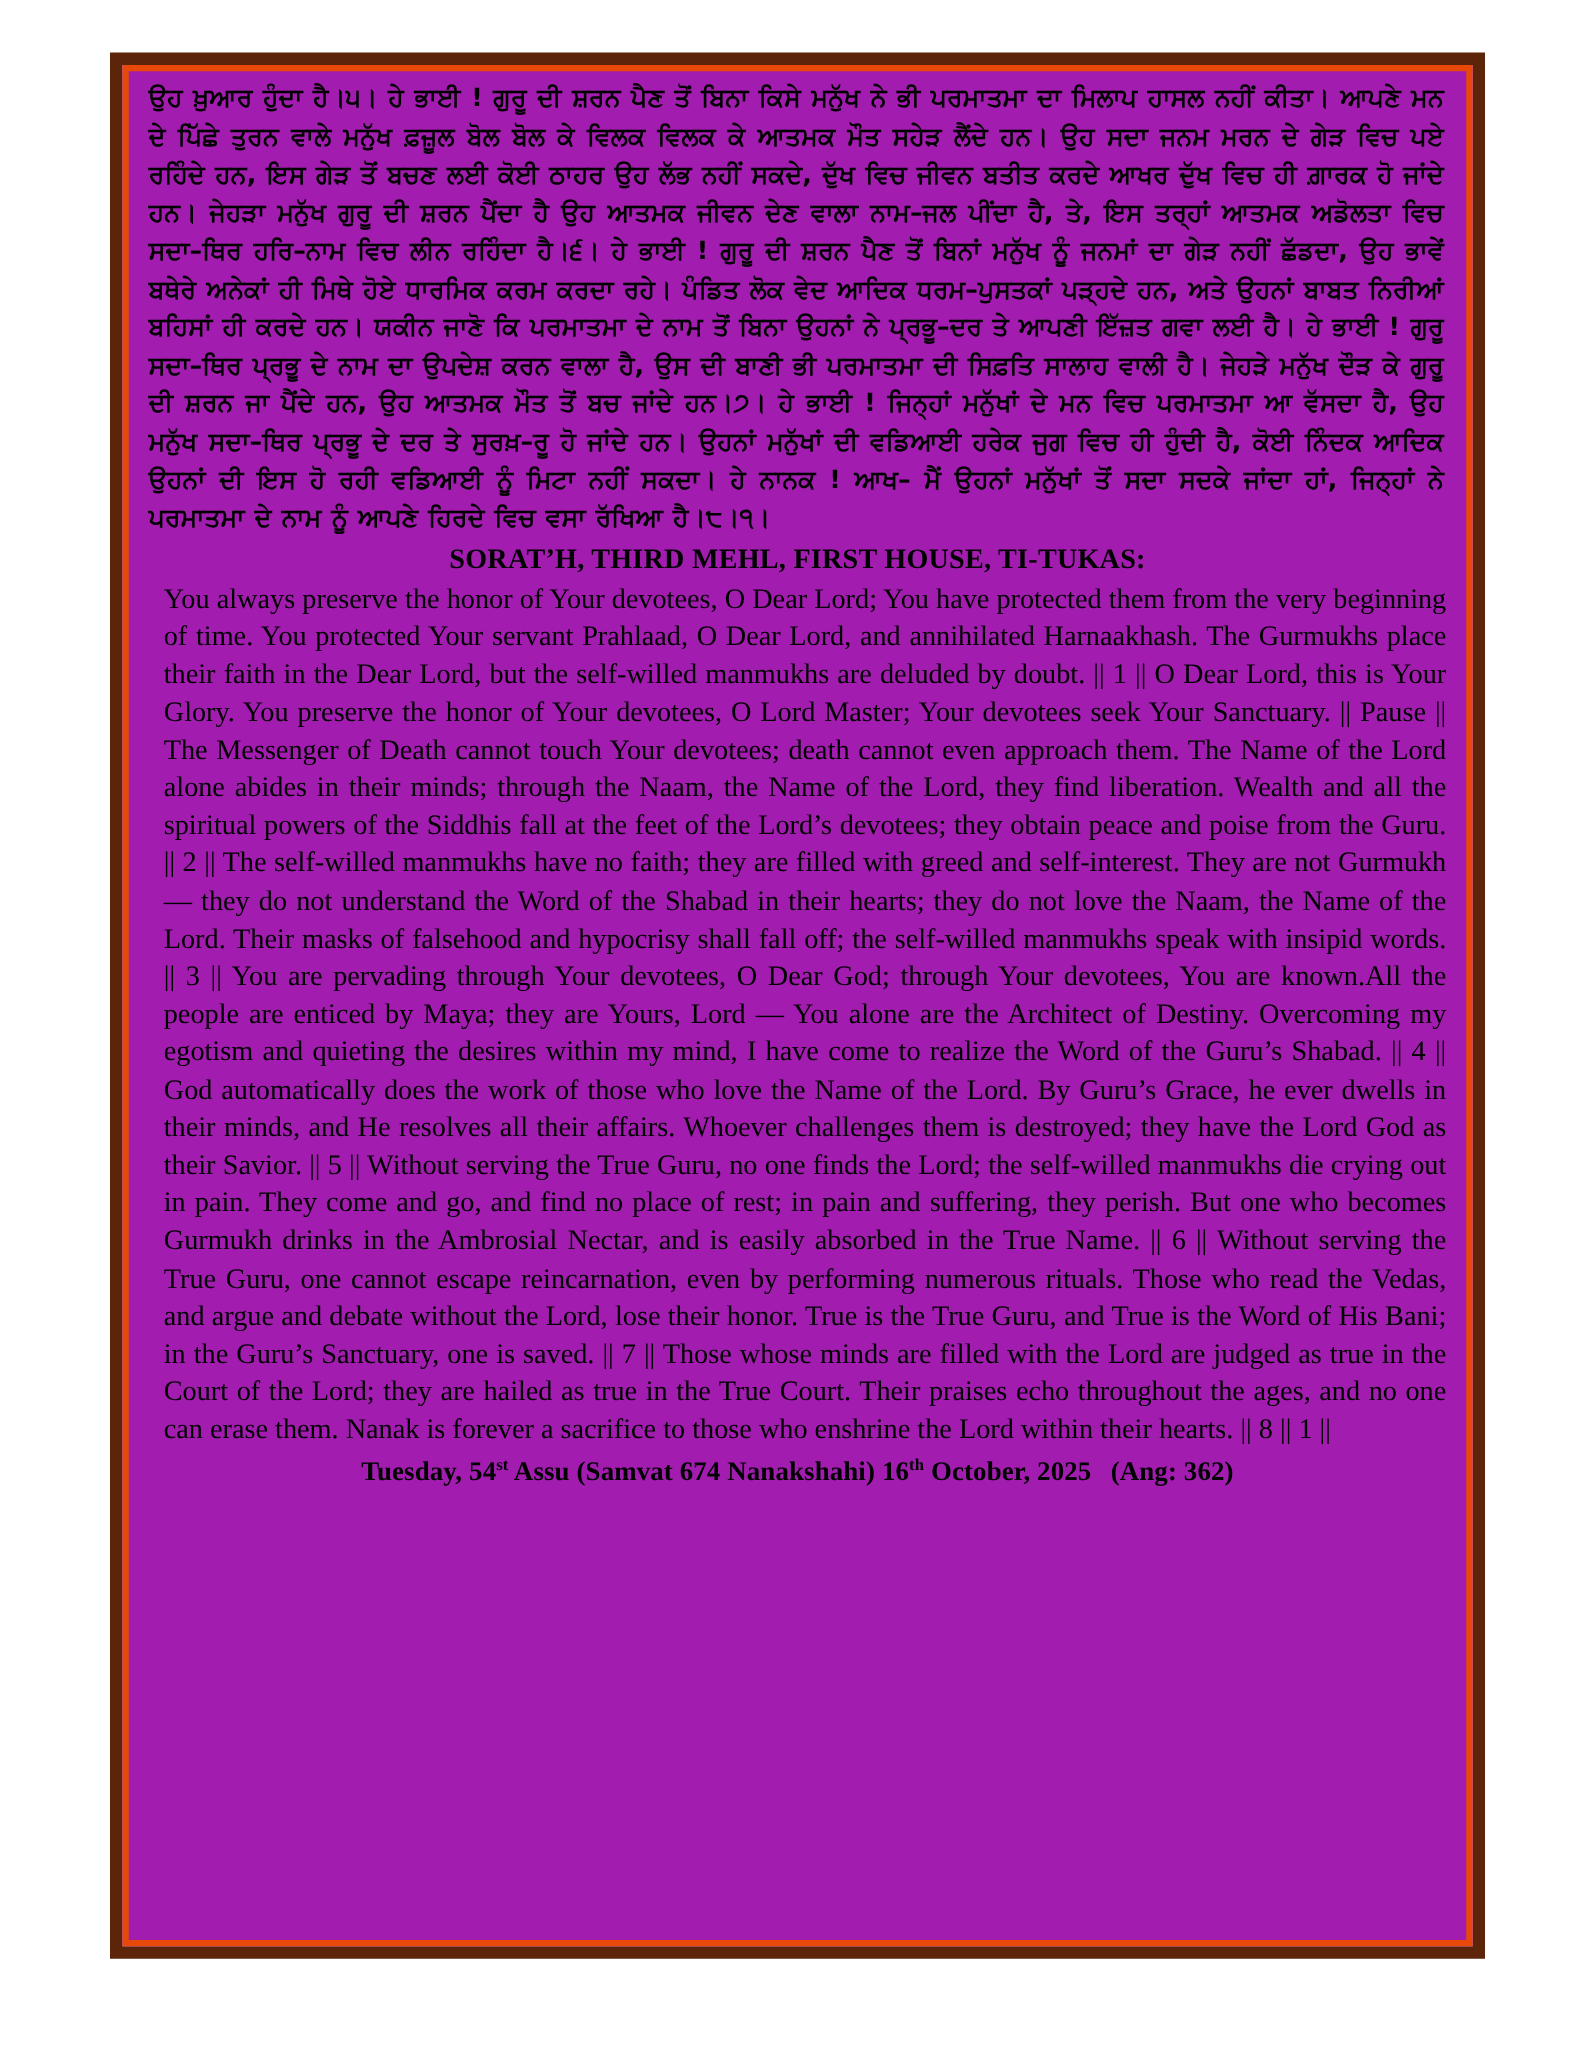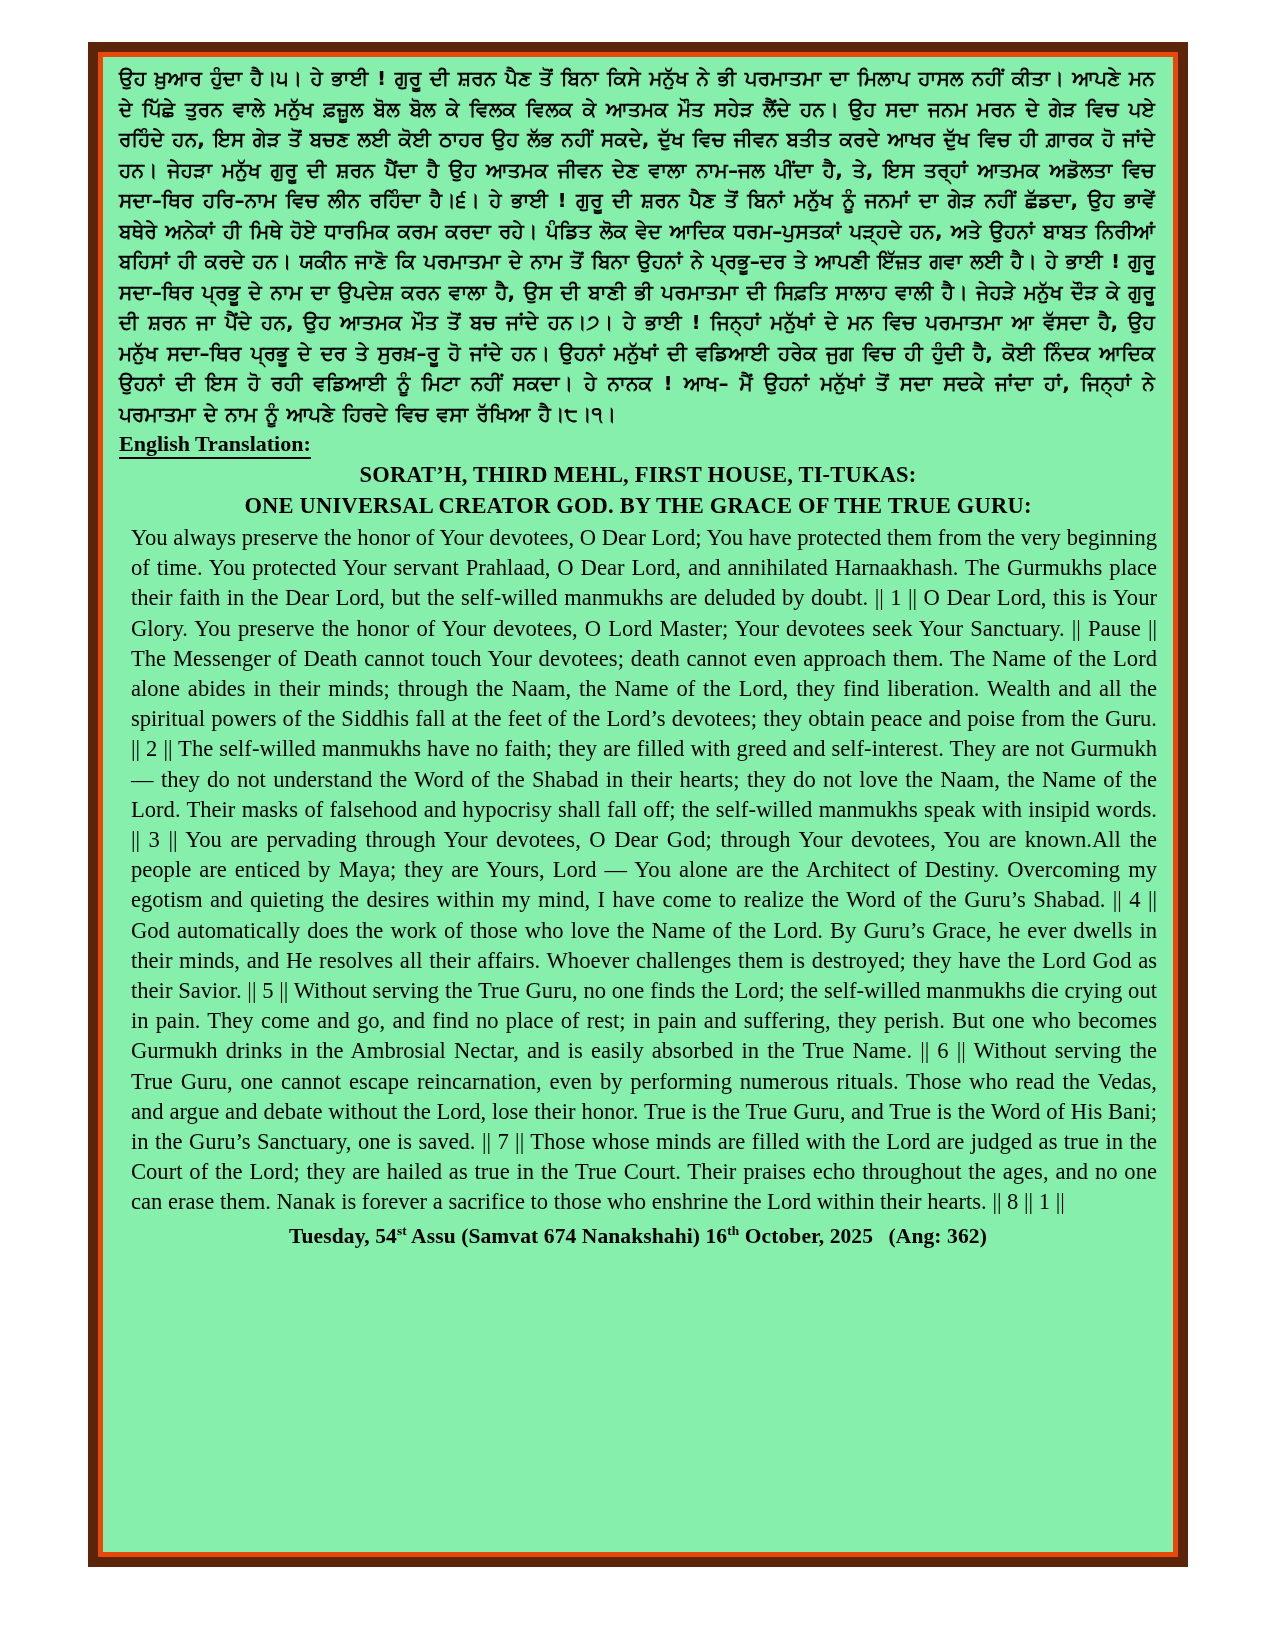--- a/index.html
+++ b/index.html
@@ -22,21 +22,21 @@
     height: 1525px;
     box-sizing: border-box;
     border: 10px solid #5C2408;
     background: #ffffff;
   }
   #page-inner {
     box-sizing: border-box;
     width: 100%;
     height: 100%;
     border: 5px solid #E8490B;
-    background: #86efac;
+    background: #a21caf;
     padding: 6px 14px 4px 14px;
   }
 
   
   .gurmukhi {
     font-family: "DejaVu Sans", "Liberation Sans", sans-serif;
     font-weight: bold;
     font-size: 20.1px;
     line-height: 30.5px;
     text-align: justify;
@@ -101,27 +101,23 @@
   .footer-date .gap { display:inline-block; width: 10px; }
 </style>
 </head>
 <body>
 
 <div id="page" style="border-color: rgb(92, 36, 8);">
   <div id="page-inner" style="border-color: rgb(232, 73, 11);">
 
     <p class="gurmukhi">ਉਹ ਖ਼ੁਆਰ ਹੁੰਦਾ ਹੈ।੫। ਹੇ ਭਾਈ ! ਗੁਰੂ ਦੀ ਸ਼ਰਨ ਪੈਣ ਤੋਂ ਬਿਨਾ ਕਿਸੇ ਮਨੁੱਖ ਨੇ ਭੀ ਪਰਮਾਤਮਾ ਦਾ ਮਿਲਾਪ ਹਾਸਲ ਨਹੀਂ ਕੀਤਾ। ਆਪਣੇ ਮਨ ਦੇ ਪਿੱਛੇ ਤੁਰਨ ਵਾਲੇ ਮਨੁੱਖ ਫ਼ਜ਼ੂਲ ਬੋਲ ਬੋਲ ਕੇ ਵਿਲਕ ਵਿਲਕ ਕੇ ਆਤਮਕ ਮੌਤ ਸਹੇੜ ਲੈਂਦੇ ਹਨ। ਉਹ ਸਦਾ ਜਨਮ ਮਰਨ ਦੇ ਗੇੜ ਵਿਚ ਪਏ ਰਹਿੰਦੇ ਹਨ, ਇਸ ਗੇੜ ਤੋਂ ਬਚਣ ਲਈ ਕੋਈ ਠਾਹਰ ਉਹ ਲੱਭ ਨਹੀਂ ਸਕਦੇ, ਦੁੱਖ ਵਿਚ ਜੀਵਨ ਬਤੀਤ ਕਰਦੇ ਆਖਰ ਦੁੱਖ ਵਿਚ ਹੀ ਗ਼ਾਰਕ ਹੋ ਜਾਂਦੇ ਹਨ। ਜੇਹੜਾ ਮਨੁੱਖ ਗੁਰੂ ਦੀ ਸ਼ਰਨ ਪੈਂਦਾ ਹੈ ਉਹ ਆਤਮਕ ਜੀਵਨ ਦੇਣ ਵਾਲਾ ਨਾਮ–ਜਲ ਪੀਂਦਾ ਹੈ, ਤੇ, ਇਸ ਤਰ੍ਹਾਂ ਆਤਮਕ ਅਡੋਲਤਾ ਵਿਚ ਸਦਾ–ਥਿਰ ਹਰਿ–ਨਾਮ ਵਿਚ ਲੀਨ ਰਹਿੰਦਾ ਹੈ।੬। ਹੇ ਭਾਈ ! ਗੁਰੂ ਦੀ ਸ਼ਰਨ ਪੈਣ ਤੋਂ ਬਿਨਾਂ ਮਨੁੱਖ ਨੂੰ ਜਨਮਾਂ ਦਾ ਗੇੜ ਨਹੀਂ ਛੱਡਦਾ, ਉਹ ਭਾਵੇਂ ਬਥੇਰੇ ਅਨੇਕਾਂ ਹੀ ਮਿਥੇ ਹੋਏ ਧਾਰਮਿਕ ਕਰਮ ਕਰਦਾ ਰਹੇ। ਪੰਡਿਤ ਲੋਕ ਵੇਦ ਆਦਿਕ ਧਰਮ–ਪੁਸਤਕਾਂ ਪੜ੍ਹਦੇ ਹਨ, ਅਤੇ ਉਹਨਾਂ ਬਾਬਤ ਨਿਰੀਆਂ ਬਹਿਸਾਂ ਹੀ ਕਰਦੇ ਹਨ। ਯਕੀਨ ਜਾਣੋ ਕਿ ਪਰਮਾਤਮਾ ਦੇ ਨਾਮ ਤੋਂ ਬਿਨਾ ਉਹਨਾਂ ਨੇ ਪ੍ਰਭੂ–ਦਰ ਤੇ ਆਪਣੀ ਇੱਜ਼ਤ ਗਵਾ ਲਈ ਹੈ। ਹੇ ਭਾਈ ! ਗੁਰੂ ਸਦਾ–ਥਿਰ ਪ੍ਰਭੂ ਦੇ ਨਾਮ ਦਾ ਉਪਦੇਸ਼ ਕਰਨ ਵਾਲਾ ਹੈ, ਉਸ ਦੀ ਬਾਣੀ ਭੀ ਪਰਮਾਤਮਾ ਦੀ ਸਿਫ਼ਤਿ ਸਾਲਾਹ ਵਾਲੀ ਹੈ। ਜੇਹੜੇ ਮਨੁੱਖ ਦੌੜ ਕੇ ਗੁਰੂ ਦੀ ਸ਼ਰਨ ਜਾ ਪੈਂਦੇ ਹਨ, ਉਹ ਆਤਮਕ ਮੌਤ ਤੋਂ ਬਚ ਜਾਂਦੇ ਹਨ।੭। ਹੇ ਭਾਈ ! ਜਿਨ੍ਹਾਂ ਮਨੁੱਖਾਂ ਦੇ ਮਨ ਵਿਚ ਪਰਮਾਤਮਾ ਆ ਵੱਸਦਾ ਹੈ, ਉਹ ਮਨੁੱਖ ਸਦਾ–ਥਿਰ ਪ੍ਰਭੂ ਦੇ ਦਰ ਤੇ ਸੁਰਖ਼–ਰੂ ਹੋ ਜਾਂਦੇ ਹਨ। ਉਹਨਾਂ ਮਨੁੱਖਾਂ ਦੀ ਵਡਿਆਈ ਹਰੇਕ ਜੁਗ ਵਿਚ ਹੀ ਹੁੰਦੀ ਹੈ, ਕੋਈ ਨਿੰਦਕ ਆਦਿਕ ਉਹਨਾਂ ਦੀ ਇਸ ਹੋ ਰਹੀ ਵਡਿਆਈ ਨੂੰ ਮਿਟਾ ਨਹੀਂ ਸਕਦਾ। ਹੇ ਨਾਨਕ ! ਆਖ– ਮੈਂ ਉਹਨਾਂ ਮਨੁੱਖਾਂ ਤੋਂ ਸਦਾ ਸਦਕੇ ਜਾਂਦਾ ਹਾਂ, ਜਿਨ੍ਹਾਂ ਨੇ ਪਰਮਾਤਮਾ ਦੇ ਨਾਮ ਨੂੰ ਆਪਣੇ ਹਿਰਦੇ ਵਿਚ ਵਸਾ ਰੱਖਿਆ ਹੈ।੮।੧।</p>
 
-    <div class="eng-heading">
-      <span class="u">English Translation:</span>
-    </div>
 
     <div class="eng-title">SORAT’H, THIRD MEHL, FIRST HOUSE, TI-TUKAS:</div>
 
-    <div class="eng-title second">ONE UNIVERSAL CREATOR GOD.  BY THE GRACE OF THE TRUE GURU:</div>
 
     <p class="eng-body">You always preserve the honor of Your devotees, O Dear Lord; You have protected them from the very beginning of time. You protected Your servant Prahlaad, O Dear Lord, and annihilated Harnaakhash. The Gurmukhs place their faith in the Dear Lord, but the self-willed manmukhs are deluded by doubt.  || 1 ||   O Dear Lord, this is Your Glory. You preserve the honor of Your devotees, O Lord Master; Your devotees seek Your Sanctuary.  || Pause ||   The Messenger of Death cannot touch Your devotees; death cannot even approach them. The Name of the Lord alone abides in their minds; through the Naam, the Name of the Lord, they find liberation. Wealth and all the spiritual powers of the Siddhis fall at the feet of the Lord’s devotees; they obtain peace and poise from the Guru.  || 2 ||   The self-willed manmukhs have no faith; they are filled with greed and self-interest. They are not Gurmukh — they do not understand the Word of the Shabad in their hearts; they do not love the Naam, the Name of the Lord. Their masks of falsehood and hypocrisy shall fall off; the self-willed manmukhs speak with insipid words.  || 3 || You are pervading through Your devotees, O Dear God; through Your devotees, You are known.All the people are enticed by Maya; they are Yours, Lord — You alone are the Architect of Destiny. Overcoming my egotism and quieting the desires within my mind, I have come to realize the Word of the Guru’s Shabad.  || 4 ||   God automatically does the work of those who love the Name of the Lord. By Guru’s Grace, he ever dwells in their minds, and He resolves all their affairs. Whoever challenges them is destroyed; they have the Lord God as their Savior.  || 5 ||   Without serving the True Guru, no one finds the Lord; the self-willed manmukhs die crying out in pain. They come and go, and find no place of rest; in pain and suffering, they perish. But one who becomes Gurmukh drinks in the Ambrosial Nectar, and is easily absorbed in the True Name.  || 6 ||    Without serving the True Guru, one cannot escape reincarnation, even by performing numerous rituals. Those who read the Vedas, and argue and debate without the Lord, lose their honor. True is the True Guru, and True is the Word of His Bani; in the Guru’s Sanctuary, one is saved.  || 7 ||   Those whose minds are filled with the Lord are judged as true in the Court of the Lord; they are hailed as true in the True Court. Their praises echo throughout the ages, and no one can erase them. Nanak is forever a sacrifice to those who enshrine the Lord within their hearts.  || 8 || 1 ||</p>
 
     <div class="footer-date">
       <span>Tuesday,</span>
       <span>54</span><sup>st</sup>
       <span>Assu (Samvat 674 Nanakshahi)</span>
       <span>16</span><sup>th</sup>
       <span>October, 2025</span><span class="gap"></span>
       <span>(Ang: 362)</span>

